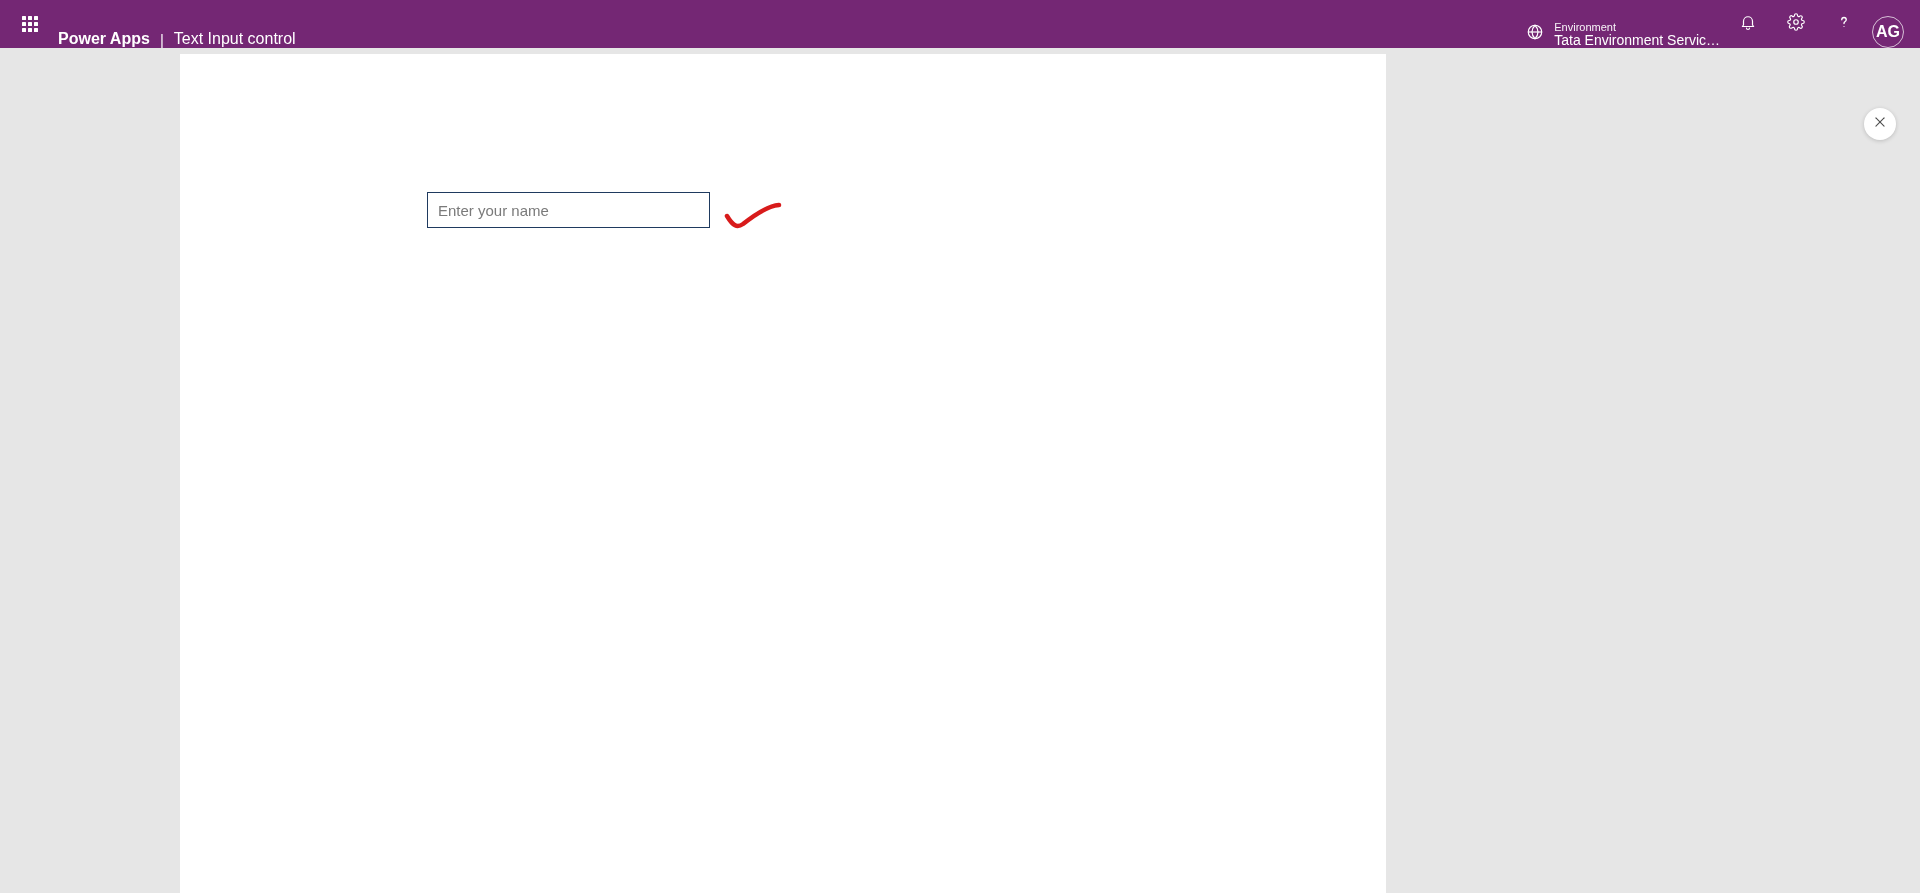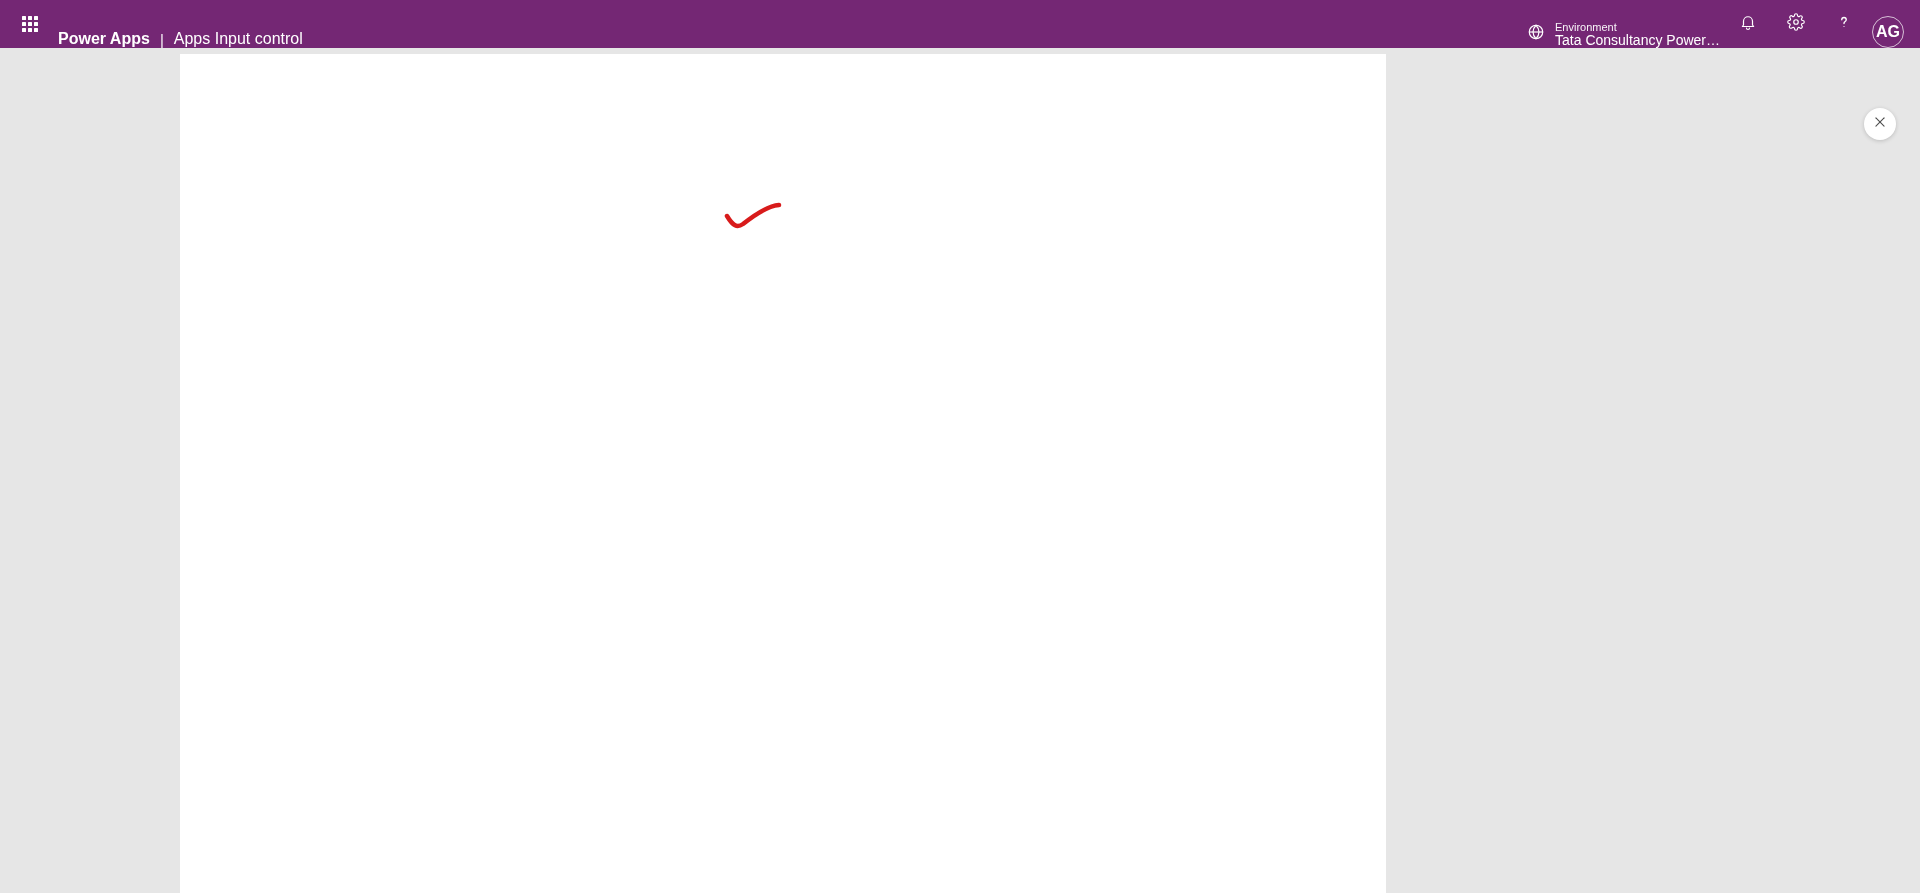--- a/index.html
+++ b/index.html
@@ -124,35 +124,35 @@
       <span></span>
         <span></span>
         <span></span>
       <span></span>
         <span></span>
         <span></span>
     </div>
   </div>
   <span class="brand">Power Apps</span>
   <span class="divider">|</span>
-  <span class="page-title">Apps Input control</span>
+  <span class="page-title">Text Input control</span>
 
   <div class="header-spacer"></div>
 
   <div class="env-block">
     <span>
       <svg viewBox="0 0 24 24" width="18" height="18" fill="none" stroke="currentColor" stroke-width="1.6">
         <circle cx="12" cy="12" r="9"></circle>
         <path d="M3 12h18"></path>
         <path d="M12 3c2.5 2.6 4 5.7 4 9s-1.5 6.4-4 9c-2.5-2.6-4-5.7-4-9s1.5-6.4 4-9z"></path>
       </svg>
     </span>
     <span class="env-text">
       <span class="env-label">Environment</span>
-      <span class="env-name">Tata Consultancy Power…</span>
+      <span class="env-name">Tata Environment Servic…</span>
     </span>
   </div>
 
   <div class="hicon">
     <span>
       <svg viewBox="0 0 24 24" fill="none" stroke="currentColor" stroke-width="1.6" stroke-linecap="round" stroke-linejoin="round">
         <path d="M18 16v-5a6 6 0 10-12 0v5l-1.5 2h15L18 16z"></path>
         <path d="M10 20a2 2 0 004 0"></path>
       </svg>
     </span>
@@ -176,20 +176,21 @@
     </span>
   </div>
 
   <div class="avatar">
     <span>AG</span>
   </div>
 </div>
 
 <div class="workspace">
   <div class="canvas">
+    <input type="text" class="text-input" placeholder="Enter your name" style="">
     <svg class="annotation" viewBox="0 0 60 30">
       <path d="M4 14 C 10 24, 14 26, 20 22 C 30 14, 44 4, 56 3" fill="none" stroke="#d81b1b" stroke-width="4.5" stroke-linecap="round"></path>
     </svg>
   </div>
 
   <div class="close-btn">
     <span>
       <svg viewBox="0 0 24 24" fill="none" stroke="currentColor" stroke-width="1.8" stroke-linecap="round">
         <line x1="5" y1="5" x2="19" y2="19"></line>
         <line x1="19" y1="5" x2="5" y2="19"></line>

